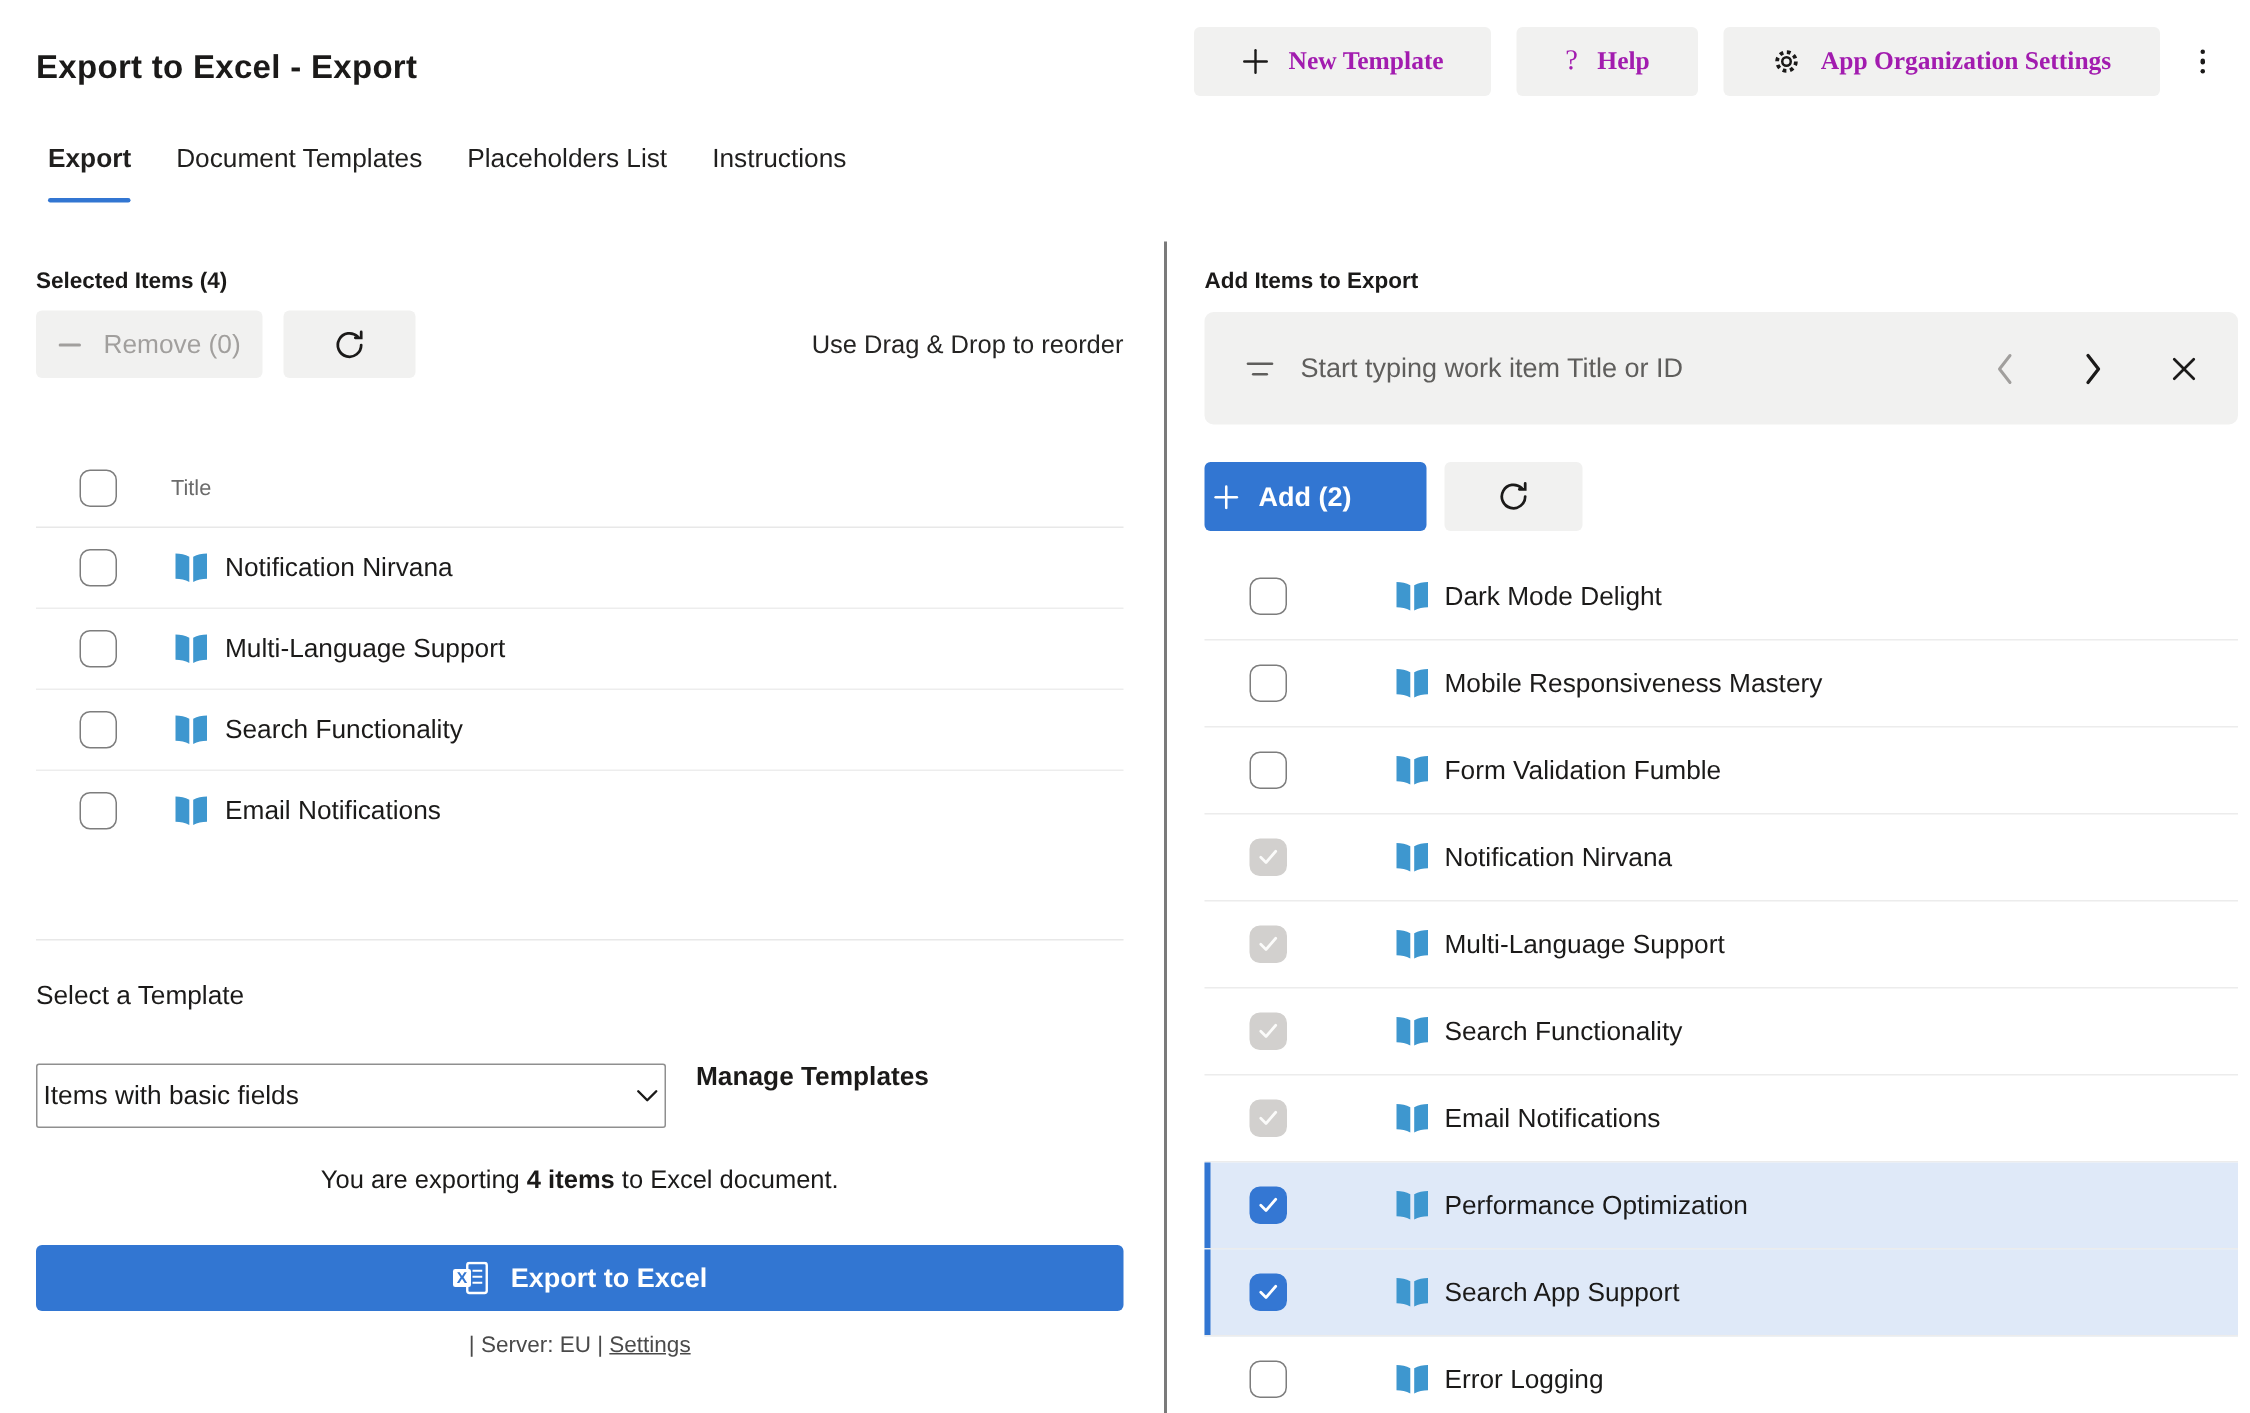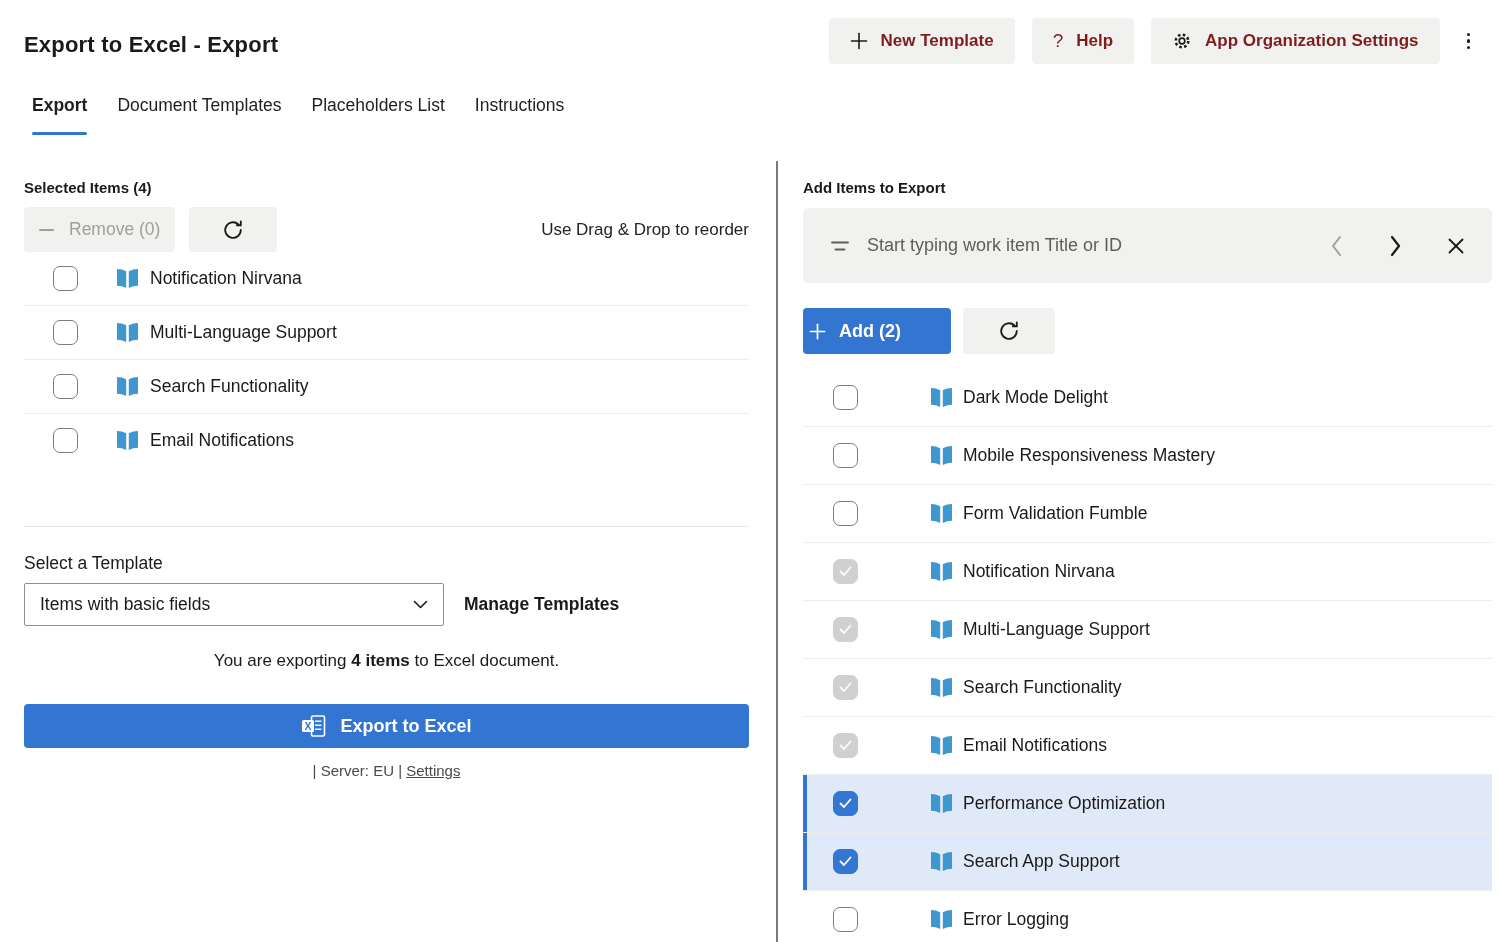--- a/index.html
+++ b/index.html
@@ -4,21 +4,21 @@
 <title>Export to Excel - Export</title>
 <style>
   html,body{margin:0;padding:0;background:#fff;}
   .app{position:relative;width:1500px;height:942px;overflow:hidden;background:#fff;
        font-family:"Liberation Sans",sans-serif;color:#1b1a19;}
 
   
   .page-title{position:absolute;left:24px;top:32px;font-size:22px;font-weight:600;letter-spacing:.2px;}
   .header-actions{position:absolute;top:18px;right:24px;display:flex;align-items:center;gap:17px;}
   .btn-gray{display:flex;align-items:center;gap:13px;background:#f1f1f0;border:none;border-radius:4px;
-            height:46px;padding:0 21px;font-family:Liberation Sans, sans-serif;font-size:17px;font-weight:600;color:#7f1d1d;cursor:pointer;}
+            height:46px;padding:0 32px;font-family:Liberation Serif, serif;font-size:17px;font-weight:600;color:#a21caf;cursor:pointer;}
   .btn-gray .q{font-size:19px;font-weight:400;}
   .kebab{display:flex;flex-direction:column;gap:3px;padding:8px 6px;cursor:pointer;margin-left:4px;}
   .kebab i{width:3.5px;height:3.5px;border-radius:50%;background:#1b1a19;display:block;}
 
   
   .tabs{position:absolute;left:32px;top:95px;display:flex;gap:30px;}
   .tab{font-size:17.5px;color:#201f1e;padding-bottom:19px;position:relative;cursor:pointer;white-space:nowrap;}
   .tab.active{font-weight:700;}
   .tab.active::after{content:"";position:absolute;left:0;right:0;bottom:0;height:3px;border-radius:2px;background:#3276d2;}
 
@@ -44,21 +44,21 @@
   .col-title{margin-left:36px;font-size:14.5px;color:#6b6b6b;}
   .trow{display:flex;align-items:center;height:53px;border-bottom:1px solid #ededed;cursor:pointer;}
   .trow:last-child{border-bottom:none;}
   .trow .cb{margin-left:29px;}
   .trow .book{margin-left:37px;flex:none;}
   .trow .label{margin-left:10px;font-size:17.5px;}
   .bottom-rule{border-top:1px solid #e8e8e8;margin-top:59px;}
   .template-label{margin-top:26px;font-size:17.5px;}
   .template-row{margin-top:9px;display:flex;align-items:center;}
   .dropdown{width:420px;height:43px;box-sizing:border-box;border:1px solid #8f8f8f;border-radius:2px;
-            display:flex;align-items:center;padding:0 15px;font-size:17.5px;cursor:pointer;background:#fff;}
+            display:flex;align-items:center;padding:0 4px;font-size:17.5px;cursor:pointer;background:#fff;margin-top:26px;}
   .dropdown svg{margin-left:auto;}
   .manage{margin-left:20px;font-size:17.5px;font-weight:700;cursor:pointer;}
   .export-note{margin-top:25px;text-align:center;font-size:17px;white-space:pre;}
   .export-note b{font-weight:700;}
   .btn-export{margin-top:33px;width:100%;height:44px;background:#3276d2;border:none;border-radius:4px;
               display:flex;align-items:center;justify-content:center;gap:13px;color:#fff;
               font-family:inherit;font-size:18px;font-weight:700;cursor:pointer;}
   .server-line{margin-top:14px;text-align:center;font-size:15px;color:#4a4a4a;white-space:pre;}
   .server-line .settings{text-decoration:underline;cursor:pointer;color:#4a4a4a;}
 
@@ -155,20 +155,24 @@
       </button>
       <button class="btn-icon">
         <svg width="22" height="22" viewBox="0 0 24 24" fill="none" stroke="#1b1a19" stroke-width="2" stroke-linecap="round">
             <path d="M20.5 12a8.5 8.5 0 1 1-2.6-6.1"></path>
             <path d="M20.5 2.5v4.3h-4.3"></path>
           </svg>
       </button>
       <span class="reorder-hint">Use Drag &amp; Drop to reorder</span>
     </div>
 
+    <div class="table-head">
+      <span class="cb"></span>
+      <span class="col-title">Title</span>
+    </div>
 
     <div class="table-body">
 
         <div class="trow">
           <span class="cb">
             
           </span>
           <svg class="book" width="25" height="21" viewBox="0 0 25 21">
             <path d="M2 1 Q7 1 11.2 3.2 L11.2 20 Q7 17.8 2 17.8 Z" fill="#3e97cf"></path>
             <path d="M23 1 Q18 1 13.8 3.2 L13.8 20 Q18 17.8 23 17.8 Z" fill="#3e97cf"></path>

